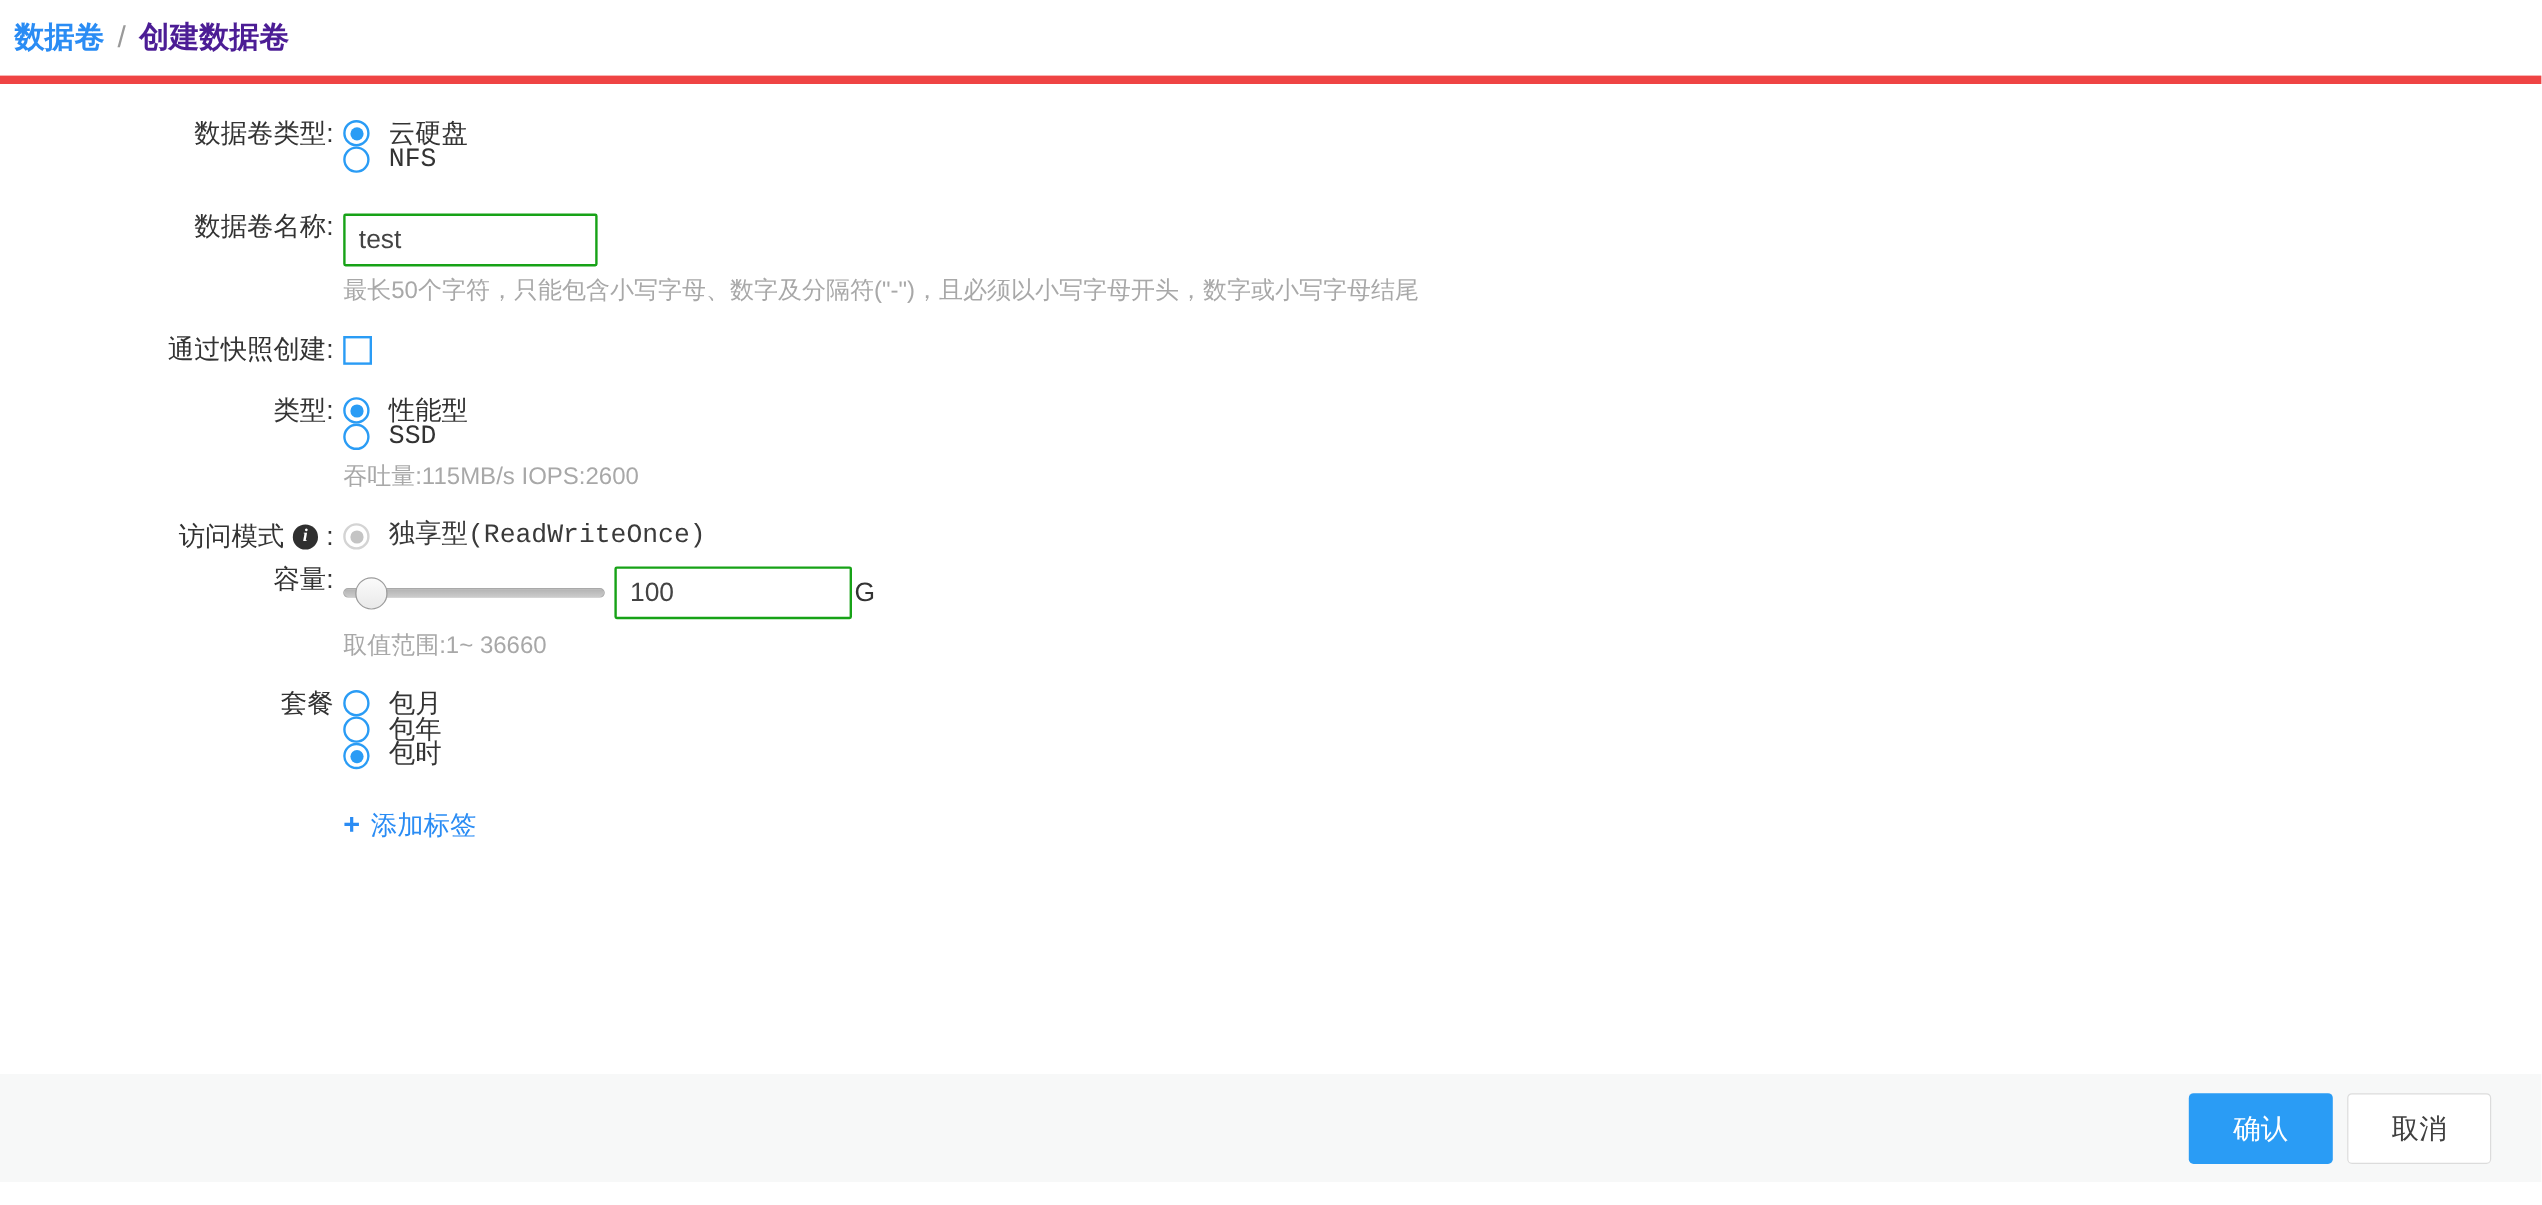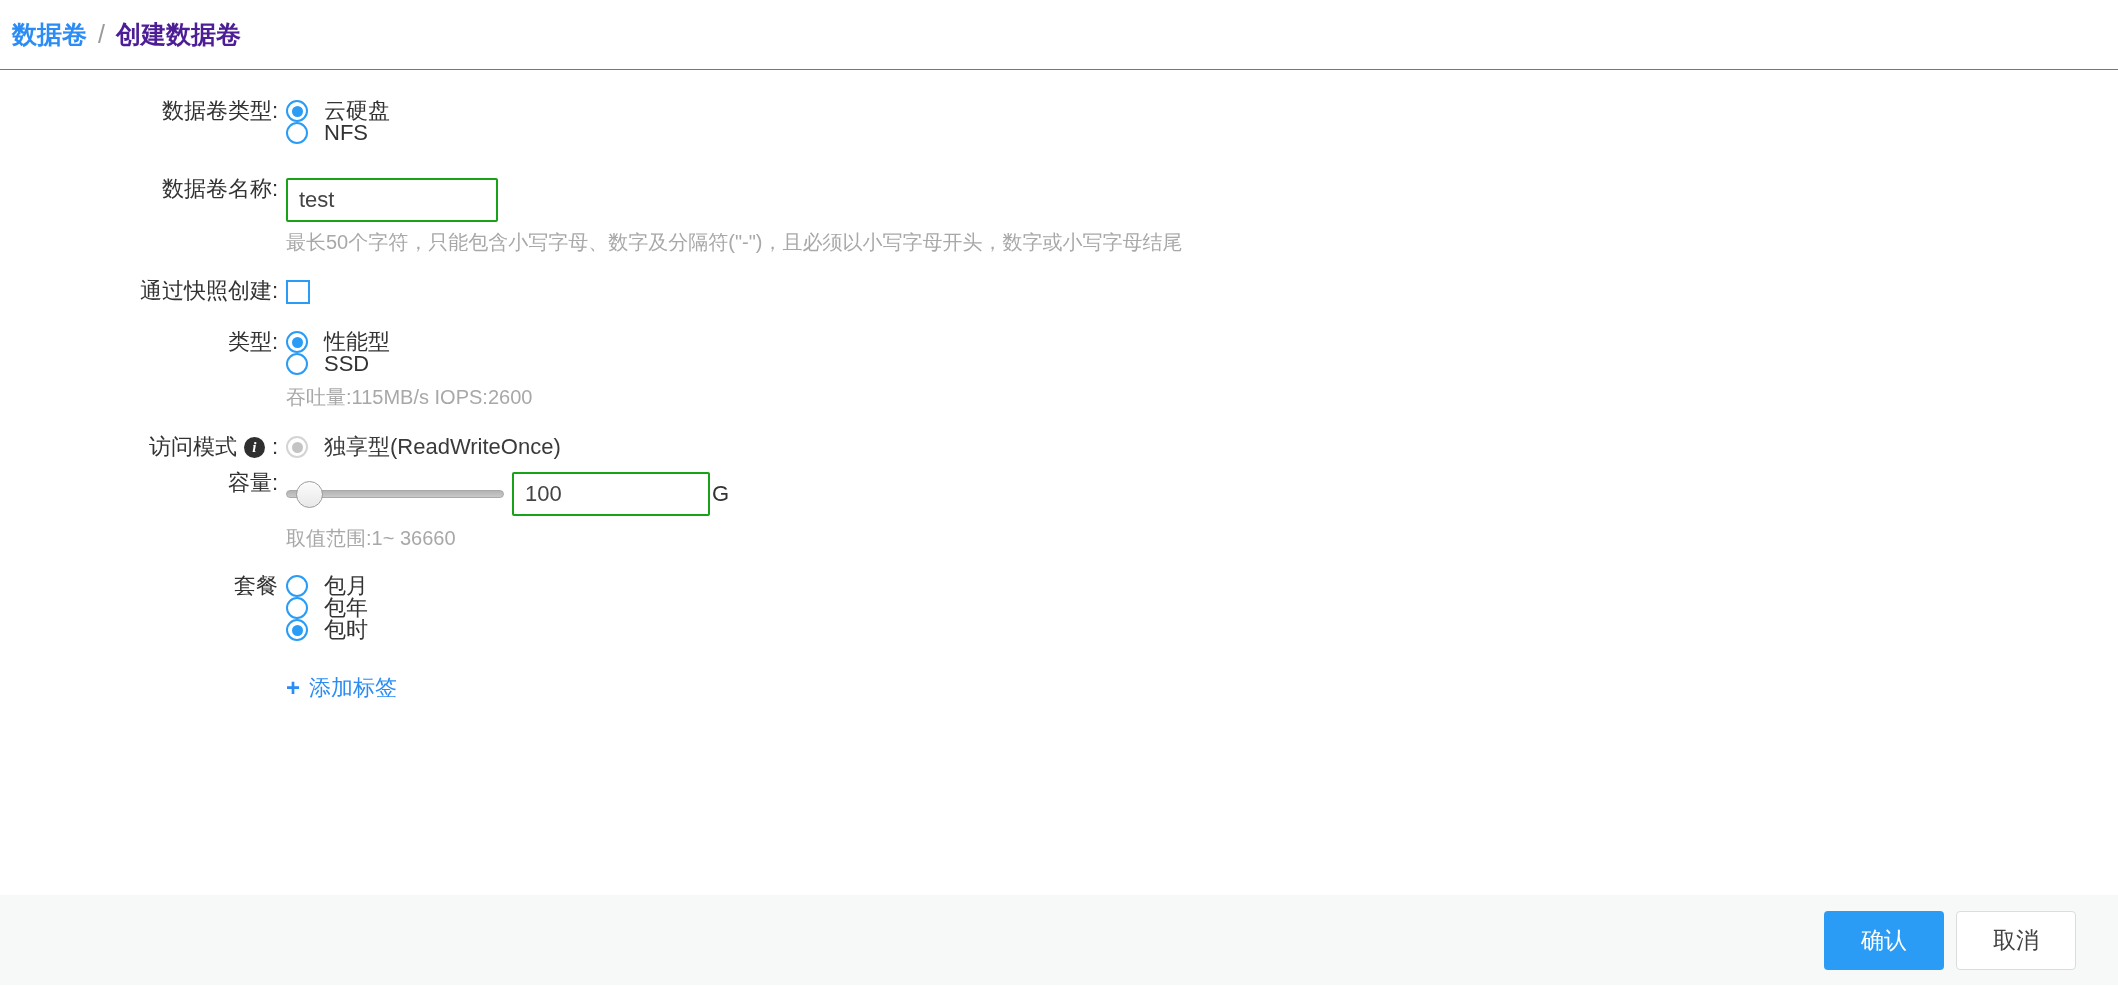--- a/index.html
+++ b/index.html
@@ -13,21 +13,21 @@
     font-family: "Liberation Sans", "DejaVu Sans", sans-serif;
     color: #333333;
     overflow: hidden;
     position: relative;
   }
 
   
   .breadcrumb-bar {
     height: 70px;
     box-sizing: border-box;
-    border-bottom: 1px solid #ef4444;
+    border-bottom: 7px solid #ef4444;
     display: flex;
     align-items: center;
     padding-left: 12px;
     background: #ffffff;
   }
   .breadcrumb {
     font-size: 25px;
     display: flex;
     align-items: center;
     gap: 11px;
@@ -97,21 +97,21 @@
     display: flex;
     align-items: flex-start;
     flex-direction: column;
   }
   .radio-item {
     display: flex;
     align-items: center;
     cursor: pointer;
     margin-right: 36px;
   }
-  .radio-item:last-child { margin-right: 0; }
+  .radio-item:last-child { margin-right: 0; font-family: Liberation Mono, monospace; }
   .radio-dot {
     width: 22px;
     height: 22px;
     border-radius: 50%;
     border: 2px solid #2a9cf5;
     box-sizing: border-box;
     display: inline-flex;
     align-items: center;
     justify-content: center;
     background: #ffffff;

